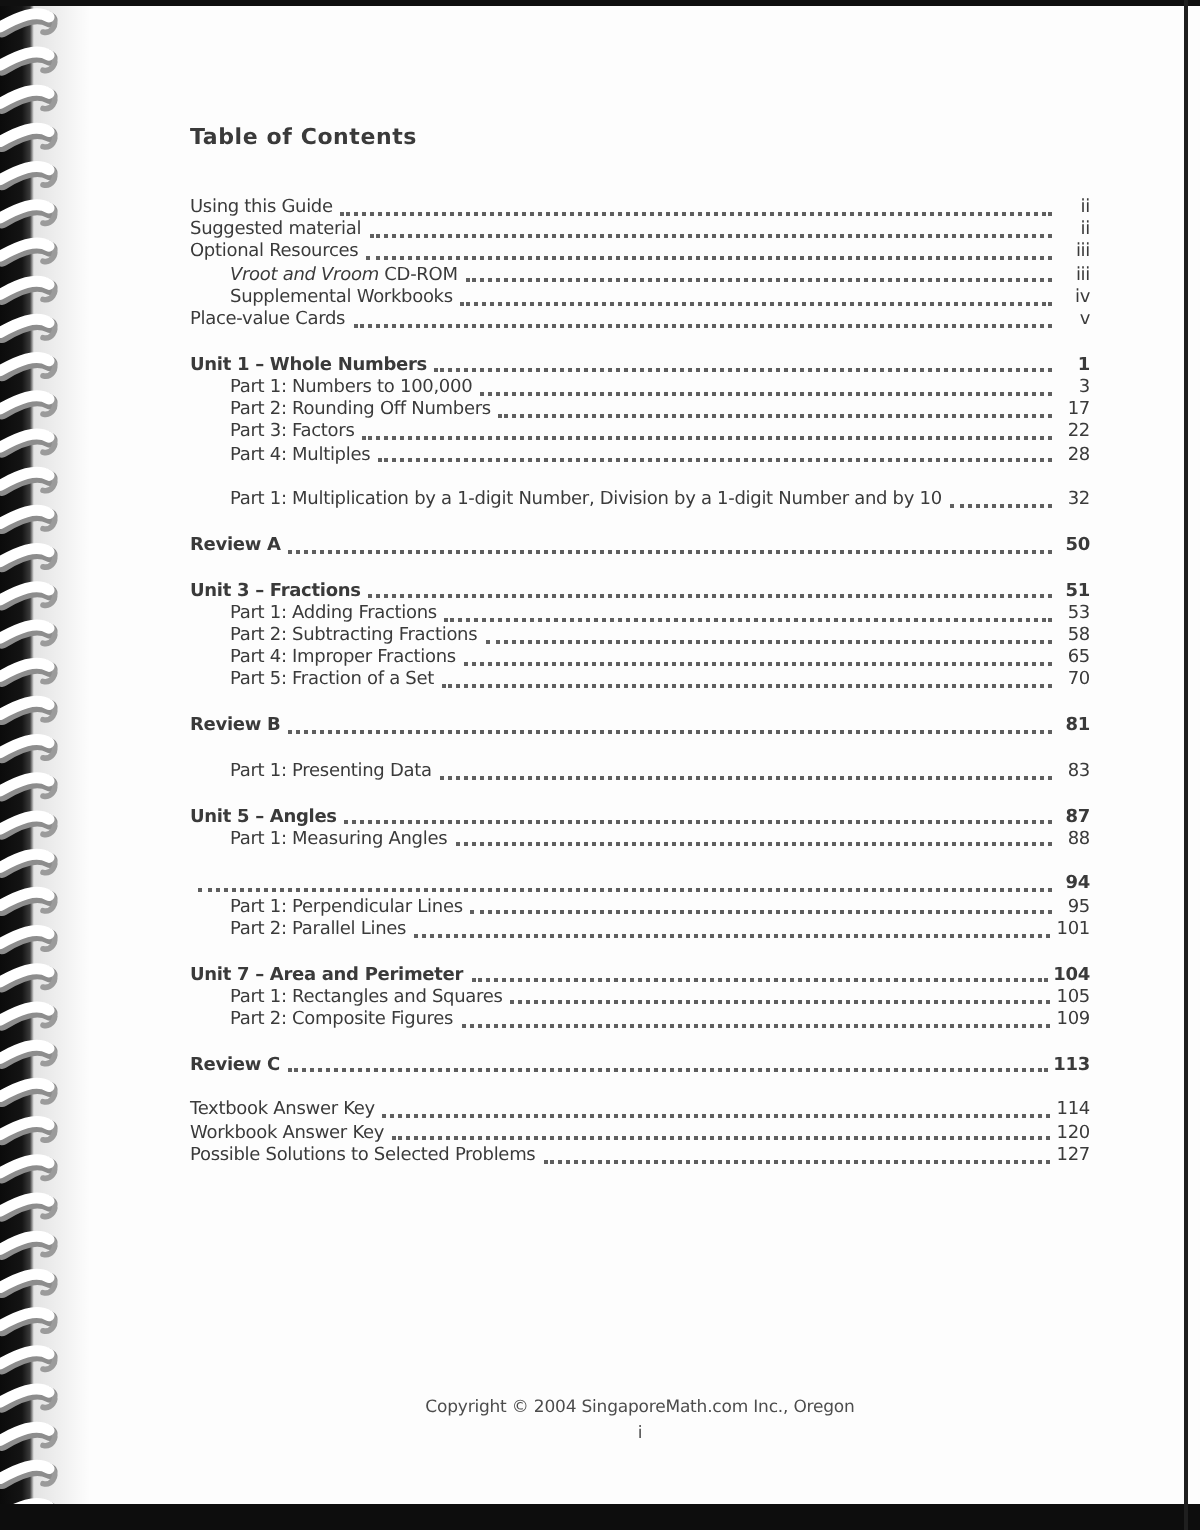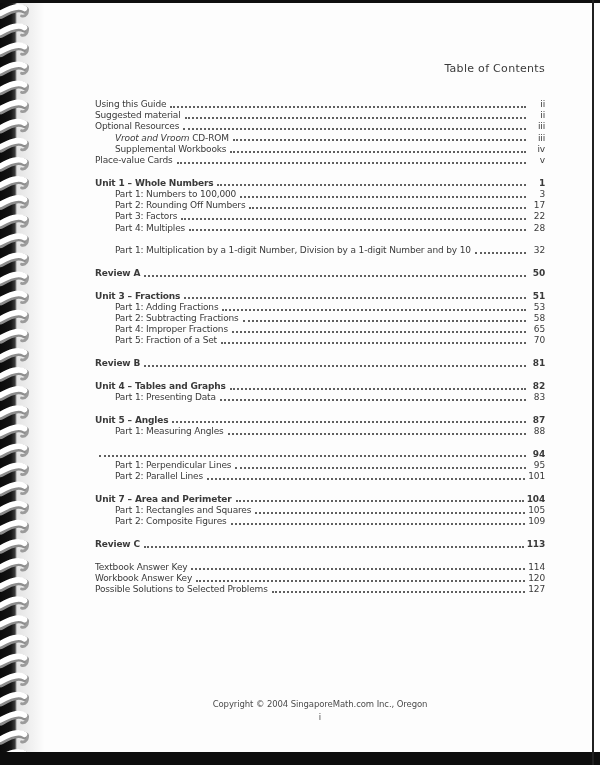--- a/index.html
+++ b/index.html
@@ -22,21 +22,21 @@
   }
   .gutter-shade {
     position:absolute; left:17px; top:0; width:28px; height:100%; z-index:1;
     background:linear-gradient(to right, rgba(0,0,0,0.10), rgba(0,0,0,0));
   }
   .coils { position:absolute; left:0; top:0; width:42px; height:765px; z-index:2; }
 
   
   .content { position:absolute; left:95px; top:62px; width:450px; z-index:3; }
   .title {
-    font-size:11px; font-weight:normal; text-align:right;
+    font-size:11px; font-weight:bold; text-align:left;
     margin:0 0 24px 0; color:var(--ink,#3a3a3a); letter-spacing:0.3px;
   }
   .toc-section { margin-bottom:11.5px; }
   .row {
     display:flex; align-items:flex-end;
     font-size:9px; line-height:11.2px; letter-spacing:-0.15px;
     color:var(--ink,#3a3a3a); white-space:nowrap;
   }
   .row.ind  { padding-left:20px; }
   .row.bold { font-weight:bold; }
@@ -288,25 +288,20 @@
           </div>
         </div>
         <div class="toc-section">
           <div class="row bold">
             <span class="lbl">Review B</span>
             <span class="leader"></span>
             <span class="pg">81</span>
           </div>
         </div>
         <div class="toc-section">
-          <div class="row bold">
-            <span class="lbl">Unit 4 – Tables and Graphs</span>
-            <span class="leader"></span>
-            <span class="pg">82</span>
-          </div>
           <div class="row ind">
             <span class="lbl">Part 1: Presenting Data</span>
             <span class="leader"></span>
             <span class="pg">83</span>
           </div>
         </div>
         <div class="toc-section">
           <div class="row bold">
             <span class="lbl">Unit 5 – Angles</span>
             <span class="leader"></span>

